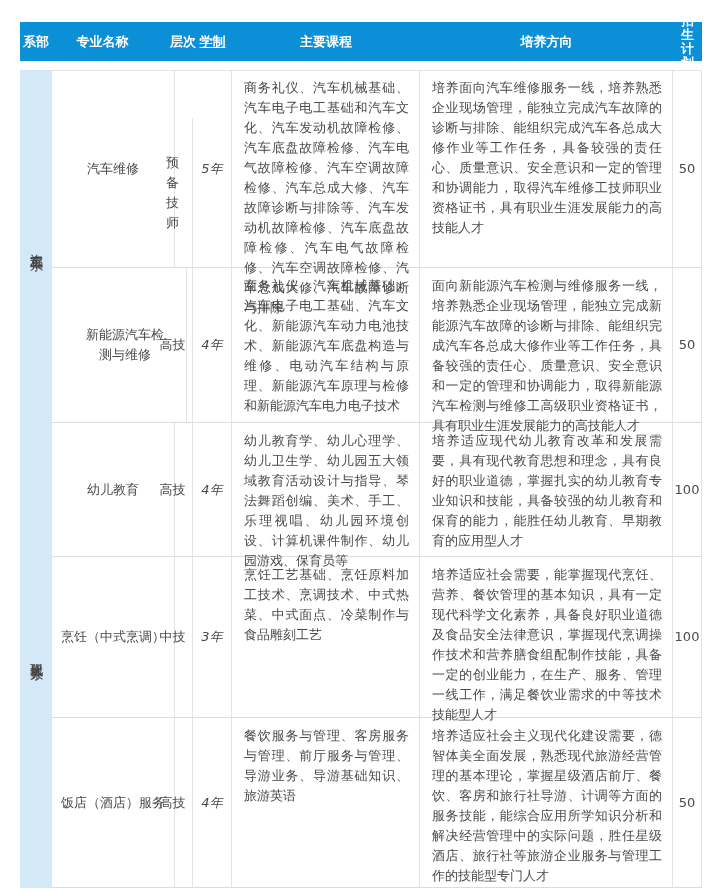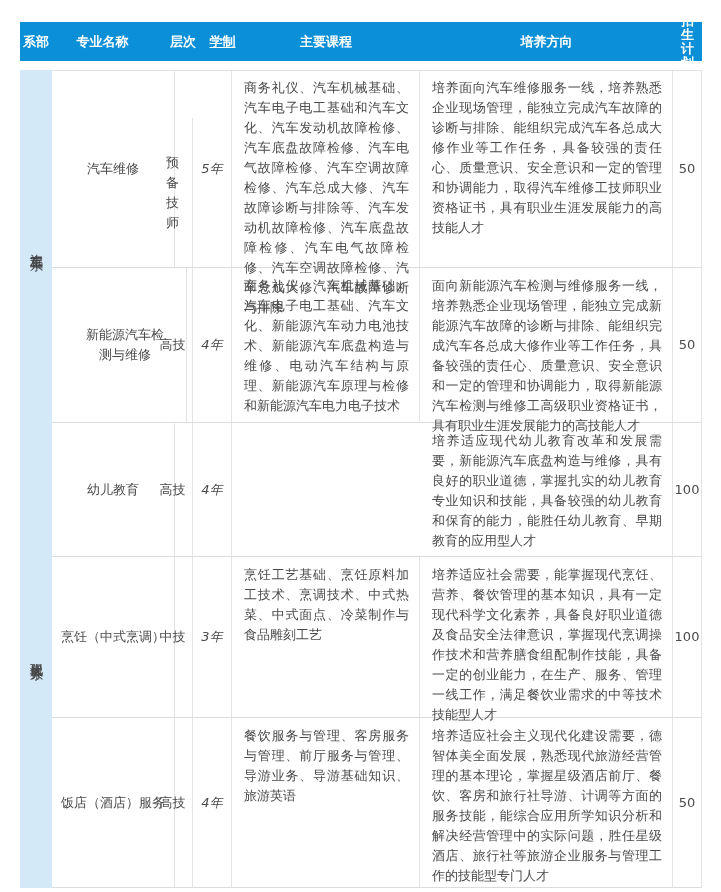--- a/index.html
+++ b/index.html
@@ -103,21 +103,21 @@
       background: #e3e3e3;
     }
   </style>
 </head>
 <body>
 
 <div class="header">
   <div class="hc" style="left:0;width:32px;">系部</div>
   <div class="hc" style="left:32px;width:101px;">专业名称</div>
   <div class="hc" style="left:143px;width:40px;">层次</div>
-  <div class="hc" style="left:183px;width:39px;text-decoration:underline;">学制</div>
+  <div class="hc" style="left:173px;width:39px;text-decoration:underline;">学制</div>
   <div class="hc" style="left:212px;width:188px;">主要课程</div>
   <div class="hc" style="left:400px;width:253px;">培养方向</div>
   <div class="hc" style="left:653px;width:29px;padding:0 2px;box-sizing:border-box;">招生计划</div>
 </div>
 
 <div class="table">
   <div class="table-top"></div>
 
   <div class="dept" style="top:0;height:353px;">
     <span>汽车工程系</span>
@@ -141,21 +141,22 @@
     <div class="cell center c-dur">4年</div>
     <div class="cell text c-course">商务礼仪、汽车机械基础、汽车电子电工基础、汽车文化、新能源汽车动力电池技术、新能源汽车底盘构造与维修、电动汽车结构与原理、新能源汽车原理与检修和新能源汽车电力电子技术</div>
     <div class="cell text c-dir">面向新能源汽车检测与维修服务一线，培养熟悉企业现场管理，能独立完成新能源汽车故障的诊断与排除、能组织完成汽车各总成大修作业等工作任务，具备较强的责任心、质量意识、安全意识和一定的管理和协调能力，取得新能源汽车检测与维修工高级职业资格证书，具有职业生涯发展能力的高技能人才</div>
     <div class="cell center c-plan">50</div>
   </div>
 
   <div class="row" style="top:353px;height:134px;">
     <div class="cell center c-name">幼儿教育</div>
     <div class="cell center c-level">高技</div>
     <div class="cell center c-dur">4年</div>
-    <div class="cell text c-dir">培养适应现代幼儿教育改革和发展需要，新能源汽车底盘构造与维修，具有良好的职业道德，掌握扎实的幼儿教育专业知识和技能，具备较强的幼儿教育和保育的能力，能胜任幼儿教育、早期教育的应用型人才</div>
+    <div class="cell text c-course">幼儿教育学、幼儿心理学、幼儿卫生学、幼儿园五大领域教育活动设计与指导、琴法舞蹈创编、美术、手工、乐理视唱、幼儿园环境创设、计算机课件制作、幼儿园游戏、保育员等</div>
+    <div class="cell text c-dir">培养适应现代幼儿教育改革和发展需要，具有现代教育思想和理念，具有良好的职业道德，掌握扎实的幼儿教育专业知识和技能，具备较强的幼儿教育和保育的能力，能胜任幼儿教育、早期教育的应用型人才</div>
     <div class="cell center c-plan">100</div>
   </div>
 
   <div class="row" style="top:487px;height:161px;">
     <div class="cell center c-name">烹饪（中式烹调）</div>
     <div class="cell center c-level">中技</div>
     <div class="cell center c-dur">3年</div>
     <div class="cell text c-course">烹饪工艺基础、烹饪原料加工技术、烹调技术、中式热菜、中式面点、冷菜制作与食品雕刻工艺</div>
     <div class="cell text c-dir">培养适应社会需要，能掌握现代烹饪、营养、餐饮管理的基本知识，具有一定现代科学文化素养，具备良好职业道德及食品安全法律意识，掌握现代烹调操作技术和营养膳食组配制作技能，具备一定的创业能力，在生产、服务、管理一线工作，满足餐饮业需求的中等技术技能型人才</div>
     <div class="cell center c-plan">100</div>

